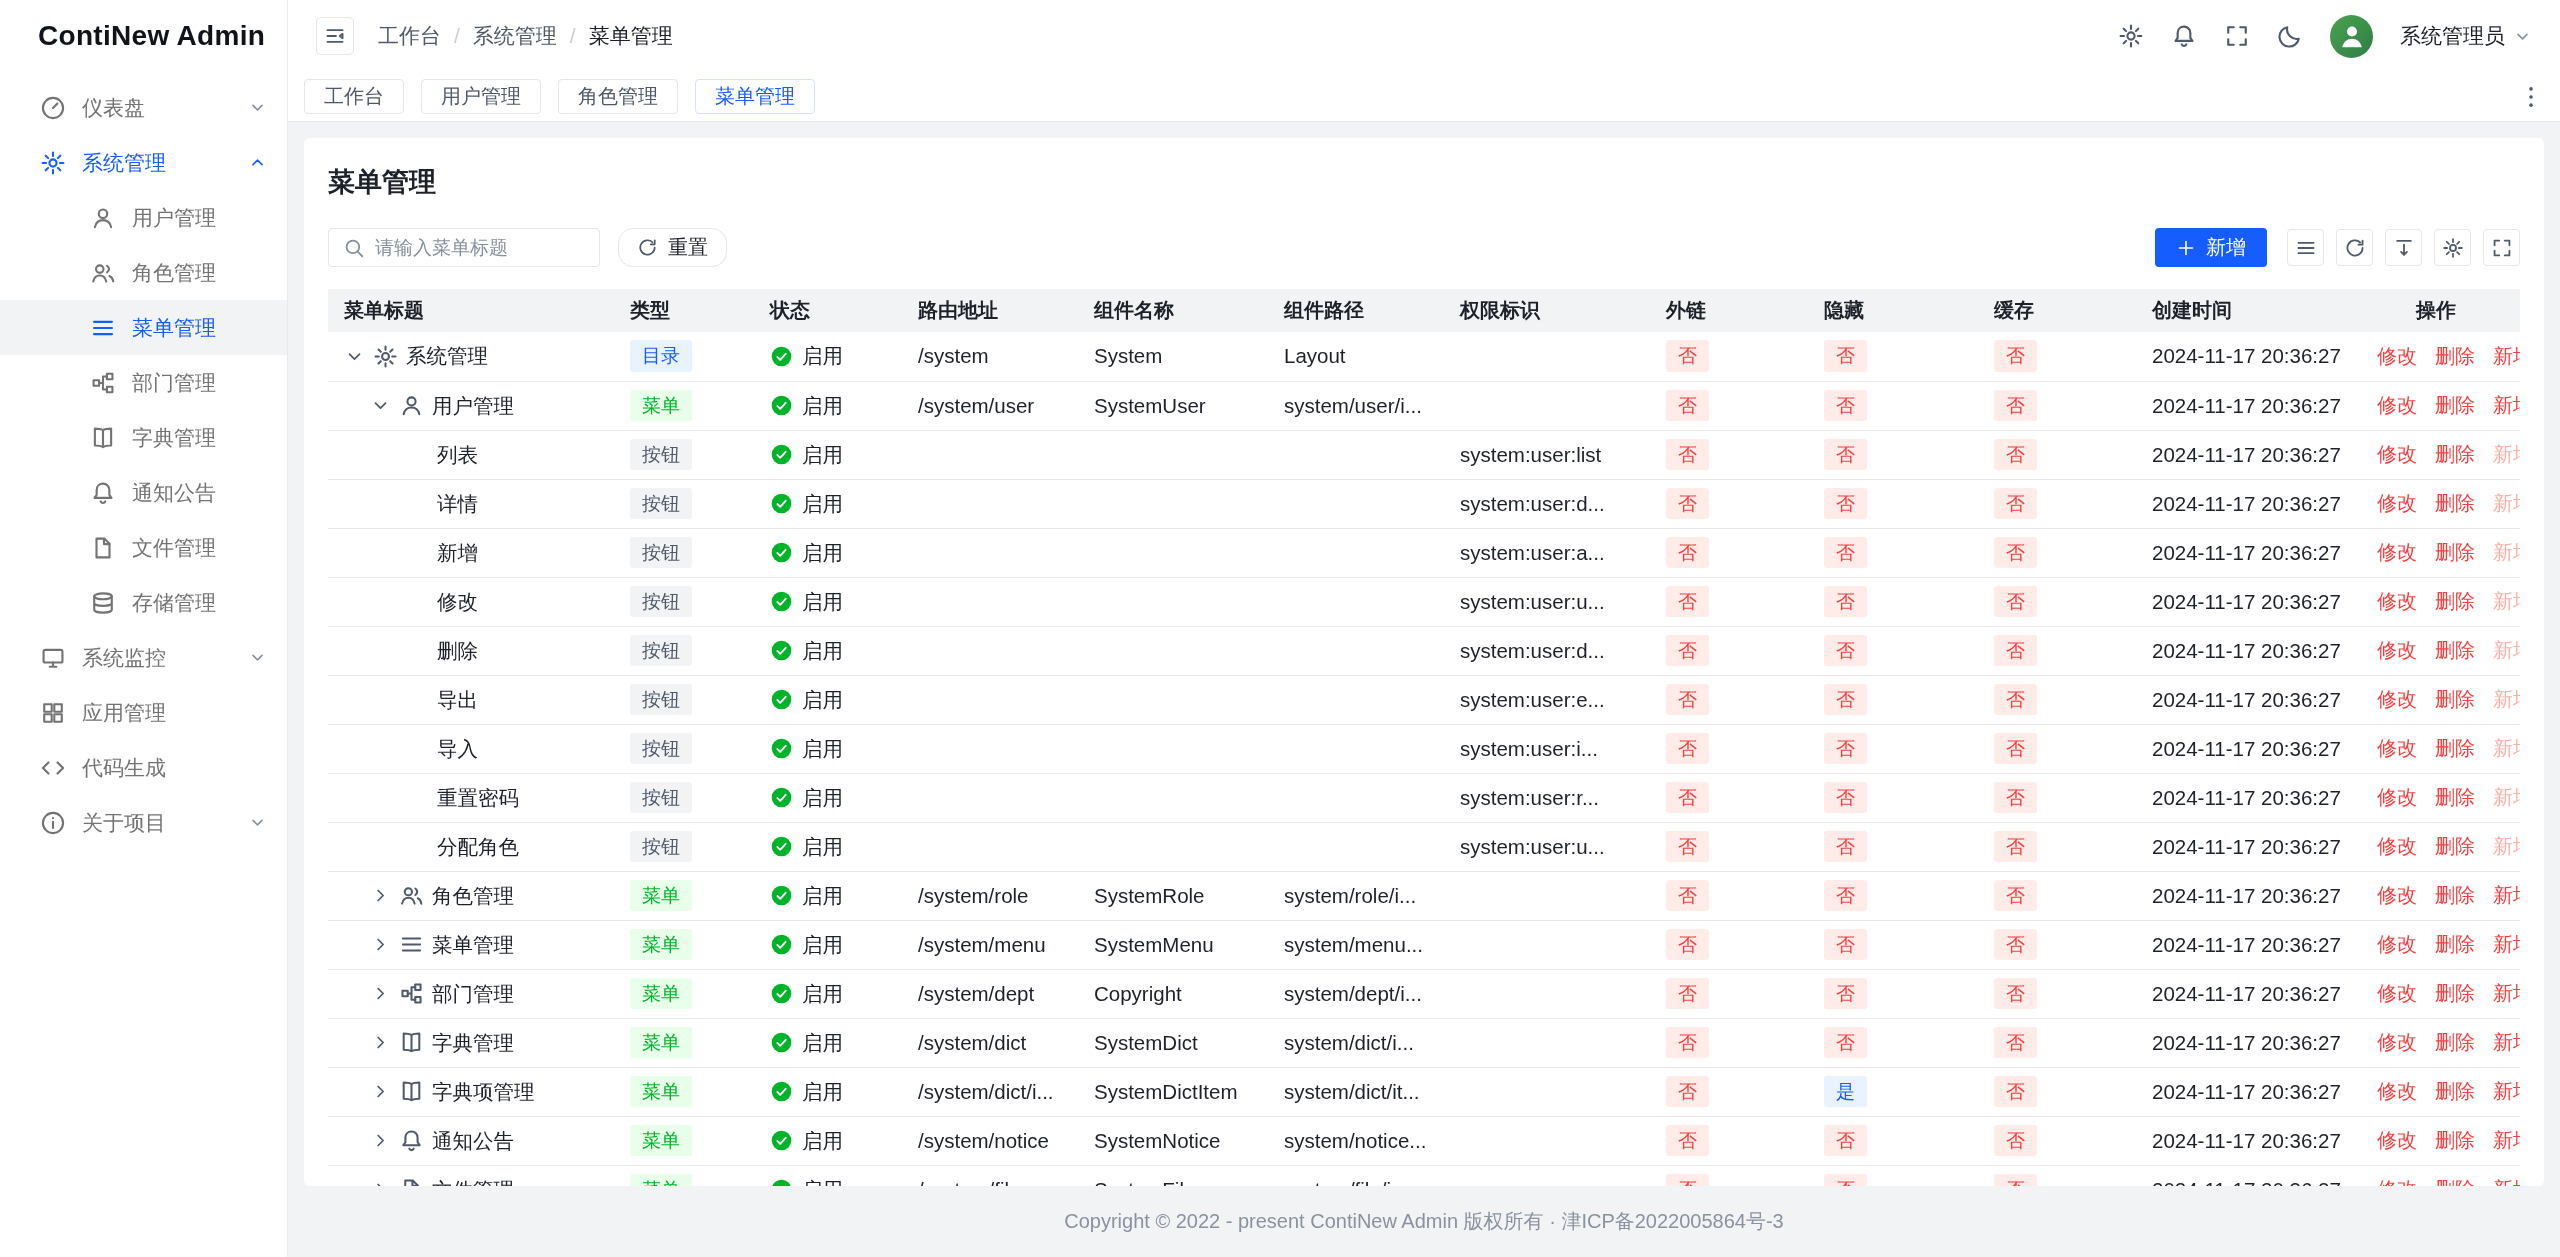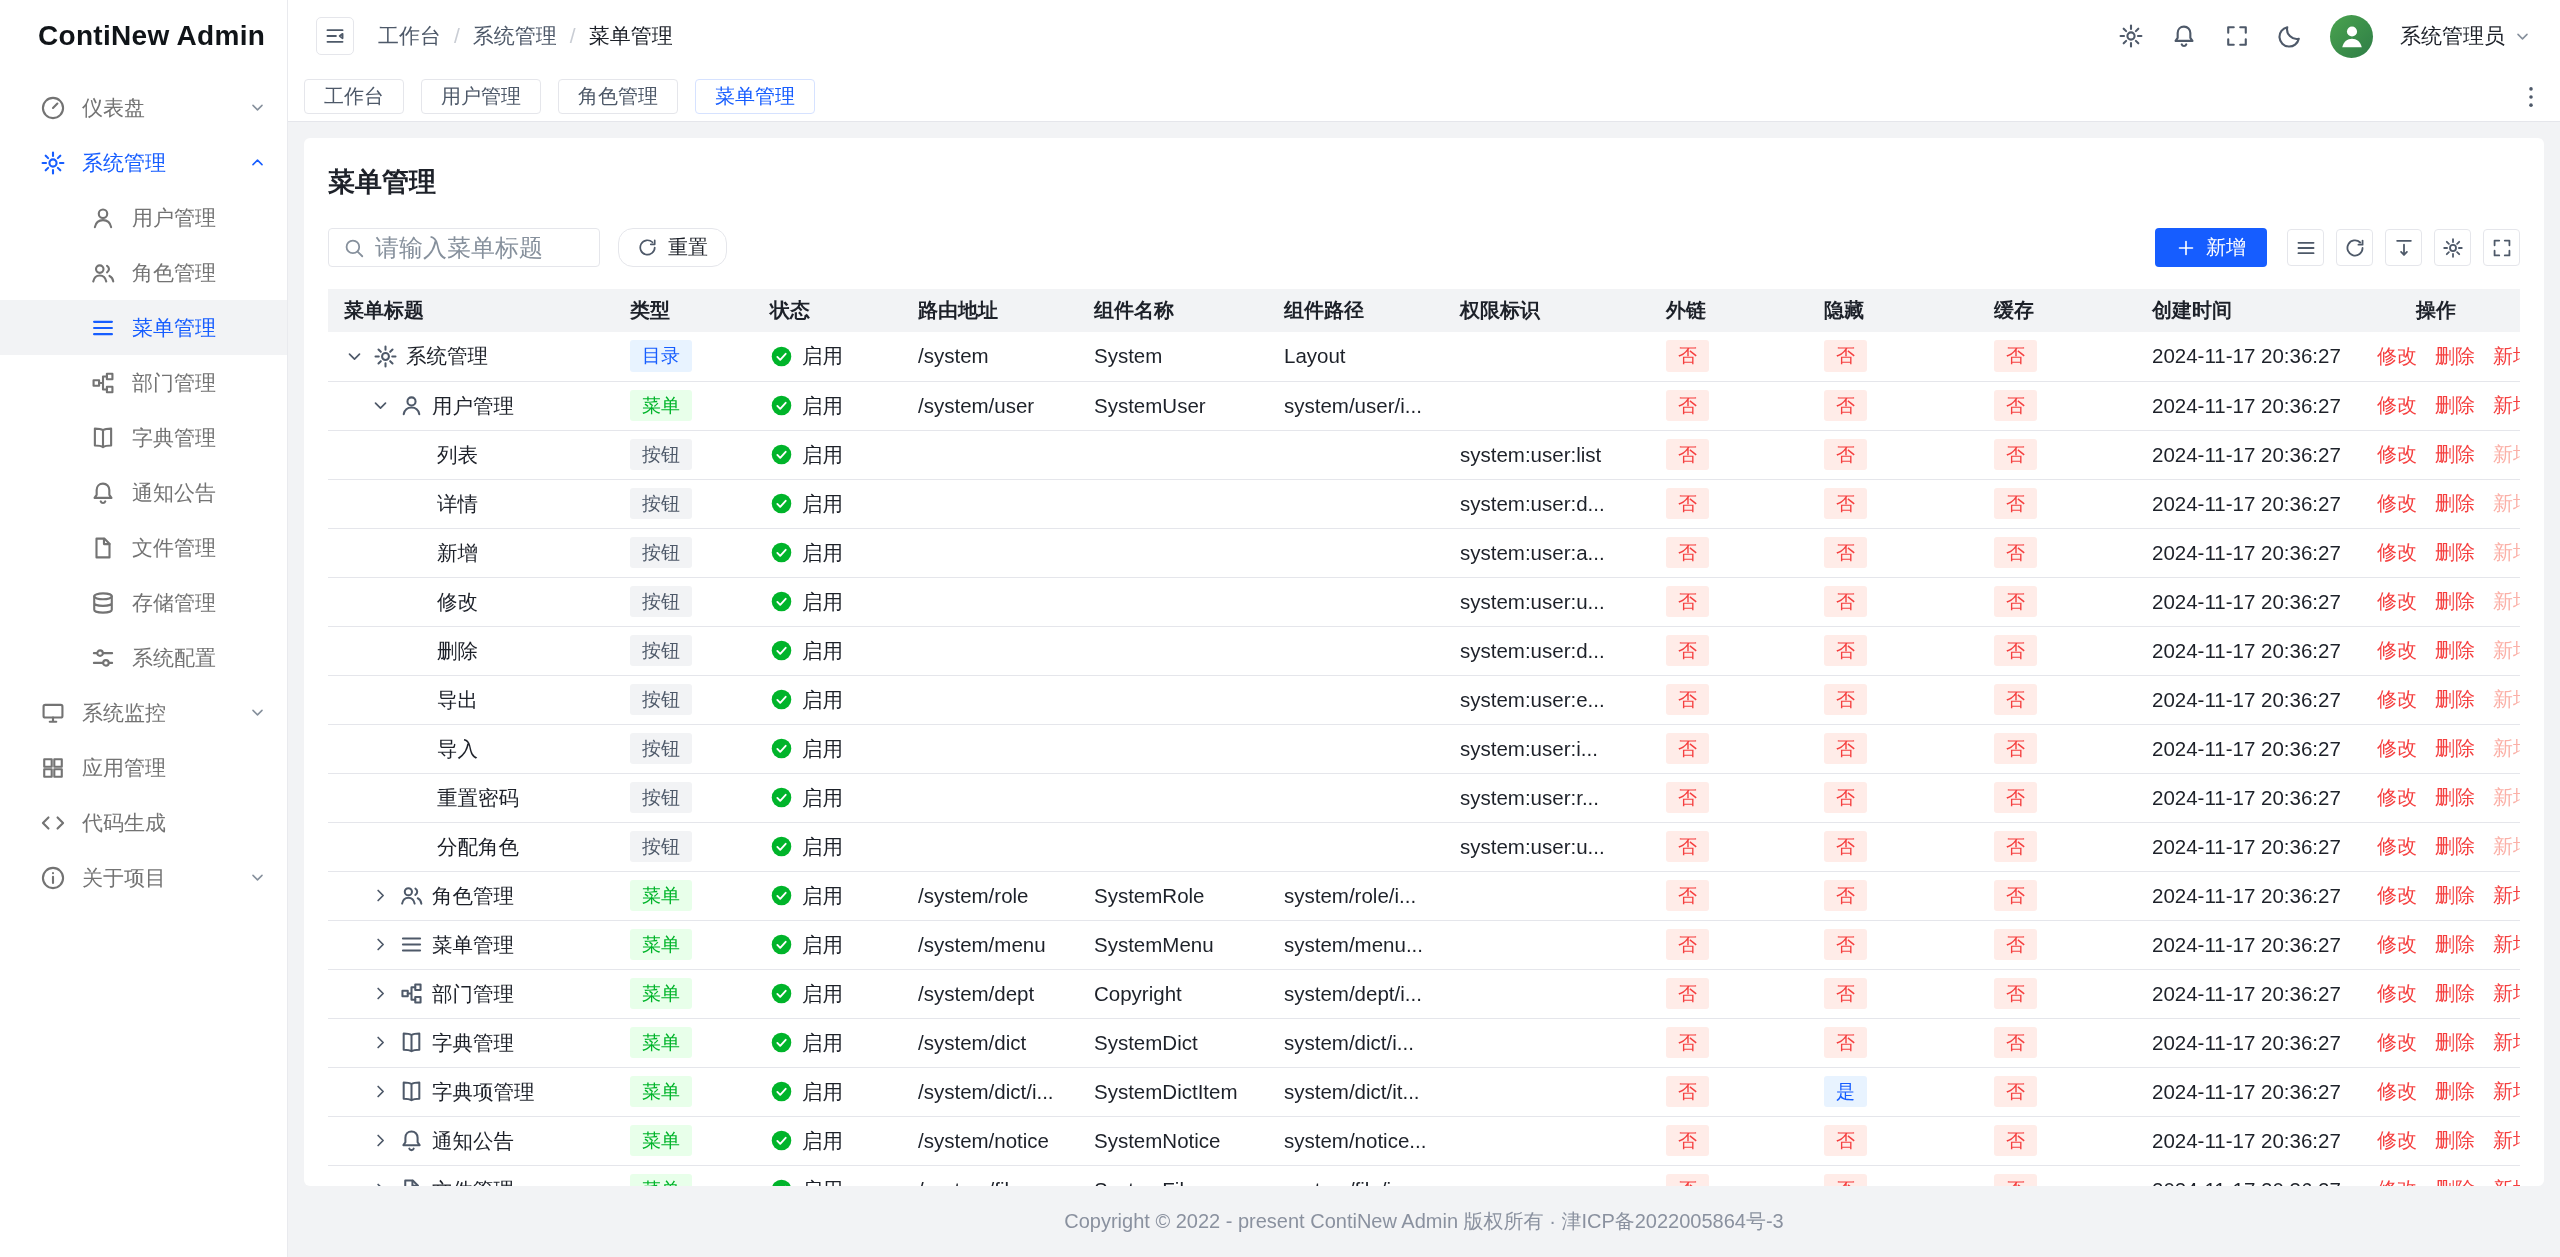--- a/index.html
+++ b/index.html
@@ -47,21 +47,21 @@
   .tab-more{color:#4e5969;cursor:pointer;display:flex;margin-left:8px}
 
   
   .content{flex:1;display:flex;flex-direction:column;overflow:hidden;padding:16px 16px 0}
   .card{background:#fff;border-radius:6px;padding:26px 24px 0;height:1048px;overflow:hidden;flex-shrink:0}
   .page-title{font-size:27px;font-weight:bold;color:#1d2129;margin-bottom:28px}
   .toolbar{display:flex;justify-content:space-between;align-items:center;margin-bottom:22px}
   .tb-left,.tb-right{display:flex;align-items:center}
   .search-box{width:272px;height:39px;border:1px solid #e5e6eb;border-radius:4px;display:flex;align-items:center;padding:0 14px;gap:10px;background:#fff;color:#86909c}
   .search-box .icon{width:22px;height:22px}
-  .search-box input{border:none;outline:none;flex:1;font-size:24px;color:#000000;font-family:inherit;background:transparent;min-width:0}
+  .search-box input{border:none;outline:none;flex:1;font-size:19px;color:#000000;font-family:inherit;background:transparent;min-width:0}
   .search-box input::placeholder{color:#86909c}
   .btn-reset{height:39px;border:1px solid #e5e6eb;background:#fff;border-radius:15px;display:inline-flex;align-items:center;gap:10px;padding:0 18px;font-size:20px;color:#1d2129;margin-left:18px;cursor:pointer;font-family:inherit}
   .btn-reset .icon{width:21px;height:21px;color:#4e5969}
   .btn-add{height:39px;background:#165dff;color:#fff;border:none;border-radius:4px;display:inline-flex;align-items:center;gap:10px;padding:0 21px;font-size:20px;cursor:pointer;font-family:inherit}
   .btn-add .icon{width:20px;height:20px}
   .tool-icons{display:flex;align-items:center;gap:12px;margin-left:20px}
   .tool-btn{width:37px;height:37px;border:1px solid #e5e6eb;border-radius:4px;background:#fff;display:inline-flex;align-items:center;justify-content:center;color:#4e5969;cursor:pointer}
   .tool-btn .icon{width:22px;height:22px}
 
   
@@ -171,28 +171,20 @@
             <path d="M8.6 2.4v3.2H12"></path>
           </svg>
           <span class="lbl">文件管理</span>
         </div>
         <div class="side-item sub">
           <svg class="icon" viewBox="0 0 16 16">
             <ellipse cx="8" cy="3.9" rx="5.4" ry="1.8"></ellipse>
             <path d="M2.6 3.9v8.2c0 1 2.4 1.8 5.4 1.8s5.4-.8 5.4-1.8V3.9M2.6 8c0 1 2.4 1.8 5.4 1.8S13.4 9 13.4 8"></path>
           </svg>
           <span class="lbl">存储管理</span>
-        </div>
-        <div class="side-item sub">
-          <svg class="icon" viewBox="0 0 16 16">
-            <path d="M2.4 5h11.2M2.4 11h11.2"></path>
-            <circle cx="6.2" cy="5" r="1.7" fill="#fff"></circle>
-            <circle cx="9.8" cy="11" r="1.7" fill="#fff"></circle>
-          </svg>
-          <span class="lbl">系统配置</span>
         </div>
         <div class="side-item">
           <svg class="icon" viewBox="0 0 16 16">
             <rect x="2.2" y="3" width="11.6" height="7.8" rx="1"></rect>
             <path d="M6 13.4h4M8 10.8v2.6"></path>
           </svg>
           <span class="lbl">系统监控</span>
           <svg class="icon chev" viewBox="0 0 16 16">
             <path d="M4.2 6.2 8 10l3.8-3.8"></path>
           </svg>

